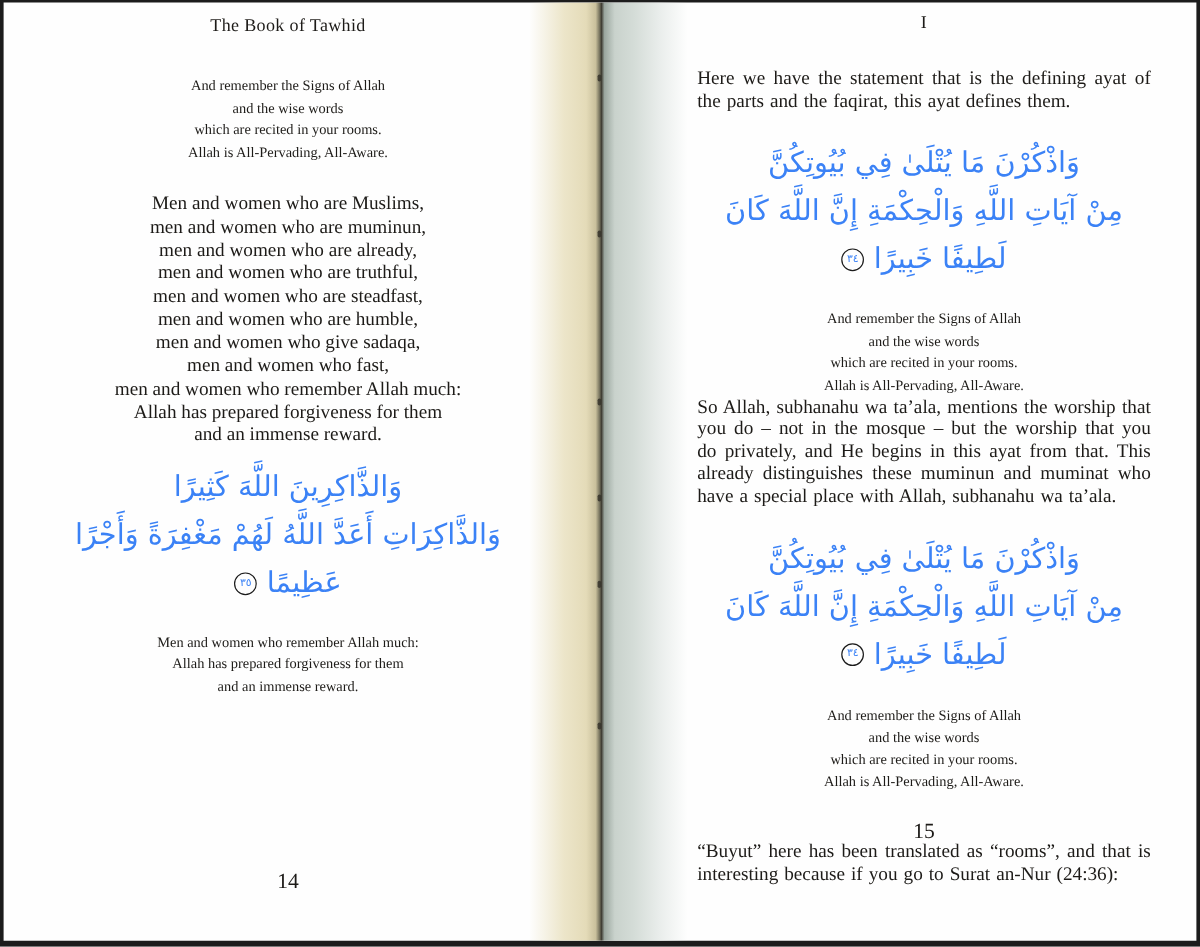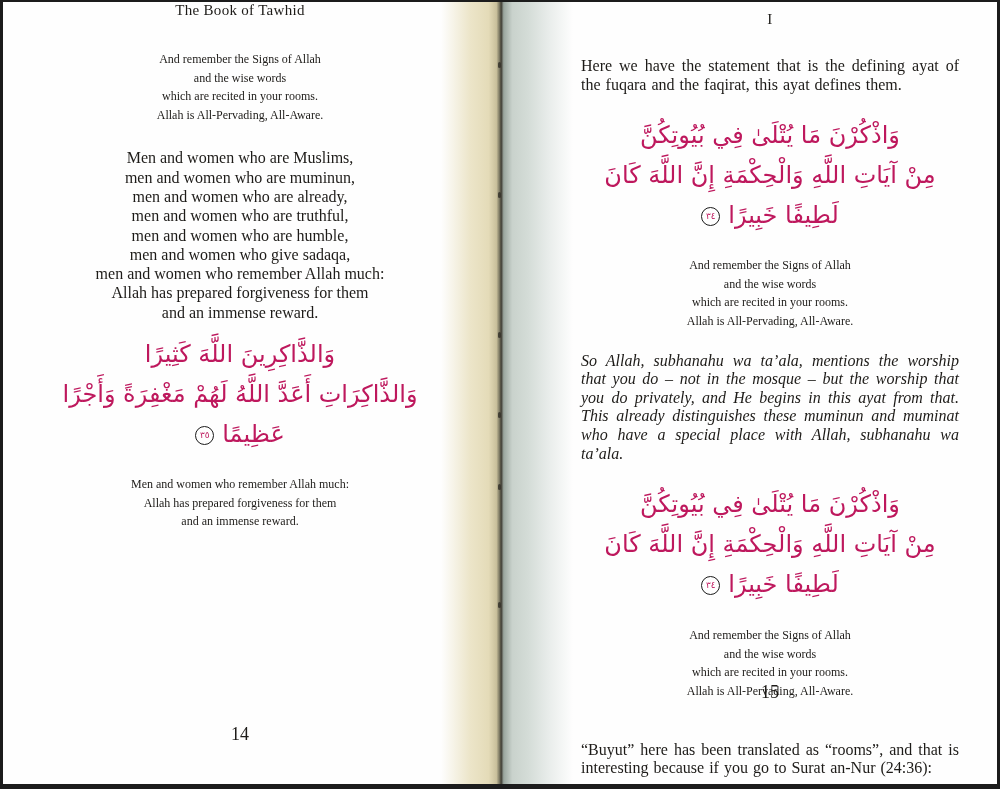--- a/index.html
+++ b/index.html
@@ -29,49 +29,49 @@
       #c9d2cc 54%,
       #d4dcd7 66%,
       #e9edeb 82%,
       rgba(255,255,255,0) 100%);
   }
   .stitch{position:absolute;left:57px;width:3px;height:6px;background:#35332a;border-radius:2px;opacity:.85;}
   .page{position:absolute;top:0;bottom:0;}
   .page-left{left:53px;width:368px;}
   .page-right{left:578px;width:378px;}
   .running-header{text-align:center;font-size:15px;letter-spacing:.3px;}
-  .page-left .running-header{}
+  .page-left .running-header{padding-top:12px;}
   .page-right .running-header{padding-top:9px;}
   .stanza{text-align:center;font-size:12px;line-height:18.6px;}
   .verse-list{text-align:center;font-size:16px;line-height:19.3px;}
   .para{text-align:justify;font-size:16px;line-height:18.6px;word-spacing:1px;}
   .arabic{
     direction:rtl;text-align:center;
     font-family:"DejaVu Sans",sans-serif;
-    font-size:24px;line-height:40px;color:#be185d;
+    font-size:24px;line-height:40px;color:#3b82f6;
   }
   .ayah-marker{
     display:inline-flex;align-items:center;justify-content:center;
     width:17px;height:17px;border:1.5px solid #1b1b1b;border-radius:50%;
     font-size:9px;line-height:1;vertical-align:middle;
     margin-inline-start:8px;
   }
   .page-number{position:absolute;left:0;right:0;text-align:center;font-size:18px;}
   .page-left .page-number{top:722px;}
   .page-right .page-number{top:680px;}
   
   .m-stanza1-left{margin-top:31px;}
   .m-list-left{margin-top:24px;}
   .m-para-left{margin-top:25px;}
   .m-arabic-left{margin-top:12px;}
   .m-stanza2-left{margin-top:21px;}
   .m-para1-right{margin-top:29px;}
   .m-arabic1-right{margin-top:21px;}
   .m-refrain1-right{margin-top:21px;}
-  .m-para2-right{margin-top:21px;font-style:italic;}
+  .m-para2-right{}
   .m-arabic2-right{margin-top:21px;}
   .m-refrain2-right{margin-top:22px;}
   .m-para3-right{margin-top:40px;}
 </style>
 </head>
 <body>
 
 <div class="sheet">
 
   <div class="page page-left">
@@ -82,22 +82,24 @@
       <div>and the wise words</div>
       <div>which are recited in your rooms.</div>
       <div>Allah is All-Pervading, All-Aware.</div>
     </div>
 
     <div class="verse-list m-list-left">
       <div>Men and women who are Muslims,</div>
       <div>men and women who are muminun,</div>
       <div>men and women who are already,</div>
       <div>men and women who are truthful,</div>
+      <div>men and women who are steadfast,</div>
       <div>men and women who are humble,</div>
       <div>men and women who give sadaqa,</div>
+      <div>men and women who fast,</div>
       <div>men and women who remember Allah much:</div>
       <div>Allah has prepared forgiveness for them</div>
       <div>and an immense reward.</div>
     </div>
 
 
     <div class="arabic m-arabic-left">
       <div>وَالذَّاكِرِينَ اللَّهَ كَثِيرًا</div>
       <div><span>وَالذَّاكِرَاتِ أَعَدَّ اللَّهُ لَهُمْ مَغْفِرَةً وَأَجْرًا عَظِيمًا</span><span class="ayah-marker">٣٥</span></div>
     </div>
@@ -116,21 +118,21 @@
     <div class="stitch" style="top:190px;"></div>
     <div class="stitch" style="top:330px;"></div>
     <div class="stitch" style="top:410px;"></div>
     <div class="stitch" style="top:482px;"></div>
     <div class="stitch" style="top:600px;"></div>
   </div>
 
   <div class="page page-right">
     <div class="running-header">I</div>
 
-    <div class="para m-para1-right">Here we have the statement that is the defining ayat of the fuqara and the faqirat, this ayat defines them.</div>
+    <div class="para m-para1-right">Here we have the statement that is the defining ayat of the parts and the faqirat, this ayat defines them.</div>
 
     <div class="arabic m-arabic1-right">
       <div>وَاذْكُرْنَ مَا يُتْلَىٰ فِي بُيُوتِكُنَّ</div>
       <div><span>مِنْ آيَاتِ اللَّهِ وَالْحِكْمَةِ إِنَّ اللَّهَ كَانَ لَطِيفًا خَبِيرًا</span><span class="ayah-marker">٣٤</span></div>
     </div>
 
     <div class="stanza m-refrain1-right">
       <div>And remember the Signs of Allah</div>
       <div>and the wise words</div>
       <div>which are recited in your rooms.</div>

